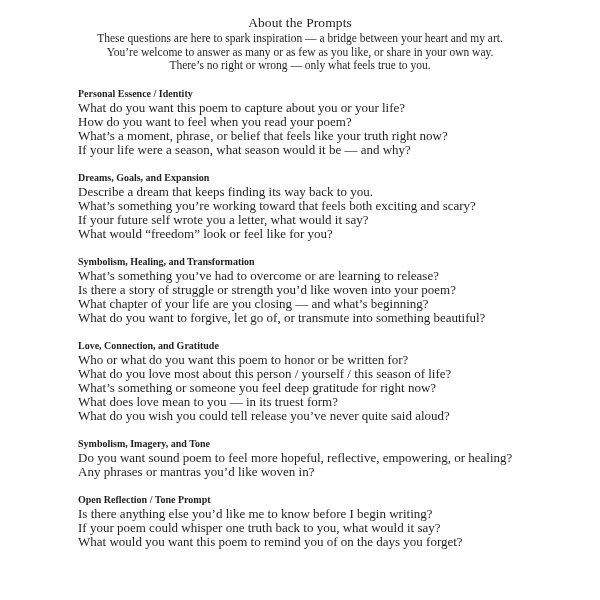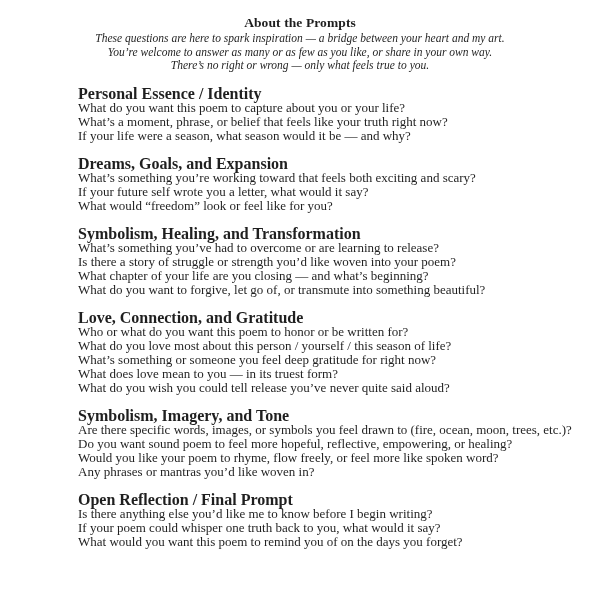--- a/index.html
+++ b/index.html
@@ -18,41 +18,40 @@
     box-sizing: border-box;
     width: 600px;
     height: 600px;
     padding: 15px 0 0 0;
   }
   .doc-title {
     margin: 0 0 2px 0;
     text-align: center;
     font-size: 13.5px;
     line-height: 15px;
-    font-weight: bold;
+    font-weight: normal;
     letter-spacing: 0.1px;
   }
   .intro p {
     margin: 0;
     text-align: center;
     font-size: 11.5px;
     line-height: 13.6px;
     white-space: nowrap;
-    font-style: italic;
   }
   .sections {
     margin-top: 9px;
     padding-left: 78px;
   }
   .prompt-section {
     margin-top: 14px;
   }
   .prompt-section h2 {
     margin: 0;
-    font-size: 16px;
+    font-size: 10px;
     line-height: 14px;
     font-weight: bold;
     white-space: nowrap;
   }
   .prompt-section p {
     margin: 0;
     font-size: 13px;
     line-height: 14px;
     white-space: nowrap;
   }
@@ -66,25 +65,27 @@
   <div class="intro" id="intro">
       <p>These questions are here to spark inspiration — a bridge between your heart and my art.</p>
       <p>You’re welcome to answer as many or as few as you like, or share in your own way.</p>
       <p>There’s no right or wrong — only what feels true to you.</p>
     </div>
 
   <div class="sections" id="sections">
       <section class="prompt-section">
         <h2>Personal Essence / Identity</h2>
         <p>What do you want this poem to capture about you or your life?</p>
+        <p>How do you want to feel when you read your poem?</p>
         <p>What’s a moment, phrase, or belief that feels like your truth right now?</p>
         <p>If your life were a season, what season would it be — and why?</p>
       </section>
       <section class="prompt-section">
         <h2>Dreams, Goals, and Expansion</h2>
+        <p>Describe a dream that keeps finding its way back to you.</p>
         <p>What’s something you’re working toward that feels both exciting and scary?</p>
         <p>If your future self wrote you a letter, what would it say?</p>
         <p>What would “freedom” look or feel like for you?</p>
       </section>
       <section class="prompt-section">
         <h2>Symbolism, Healing, and Transformation</h2>
         <p>What’s something you’ve had to overcome or are learning to release?</p>
         <p>Is there a story of struggle or strength you’d like woven into your poem?</p>
         <p>What chapter of your life are you closing — and what’s beginning?</p>
         <p>What do you want to forgive, let go of, or transmute into something beautiful?</p>
@@ -92,25 +93,23 @@
       <section class="prompt-section">
         <h2>Love, Connection, and Gratitude</h2>
         <p>Who or what do you want this poem to honor or be written for?</p>
         <p>What do you love most about this person / yourself / this season of life?</p>
         <p>What’s something or someone you feel deep gratitude for right now?</p>
         <p>What does love mean to you — in its truest form?</p>
         <p>What do you wish you could tell release you’ve never quite said aloud?</p>
       </section>
       <section class="prompt-section">
         <h2>Symbolism, Imagery, and Tone</h2>
-        <p>Are there specific words, images, or symbols you feel drawn to (fire, ocean, moon, trees, etc.)?</p>
         <p>Do you want sound poem to feel more hopeful, reflective, empowering, or healing?</p>
-        <p>Would you like your poem to rhyme, flow freely, or feel more like spoken word?</p>
         <p>Any phrases or mantras you’d like woven in?</p>
       </section>
       <section class="prompt-section">
-        <h2>Open Reflection / Final Prompt</h2>
+        <h2>Open Reflection / Tone Prompt</h2>
         <p>Is there anything else you’d like me to know before I begin writing?</p>
         <p>If your poem could whisper one truth back to you, what would it say?</p>
         <p>What would you want this poem to remind you of on the days you forget?</p>
       </section>
     </div>
 </div>
 
 </body></html>

